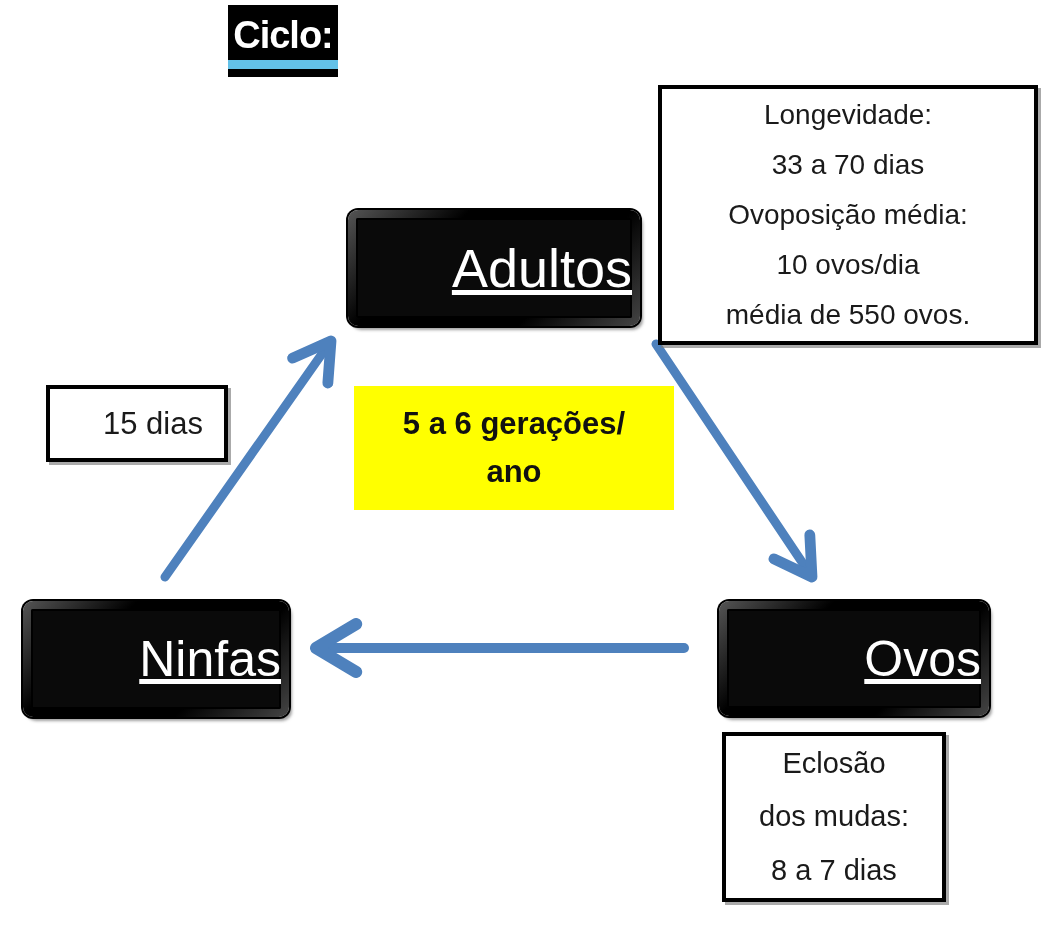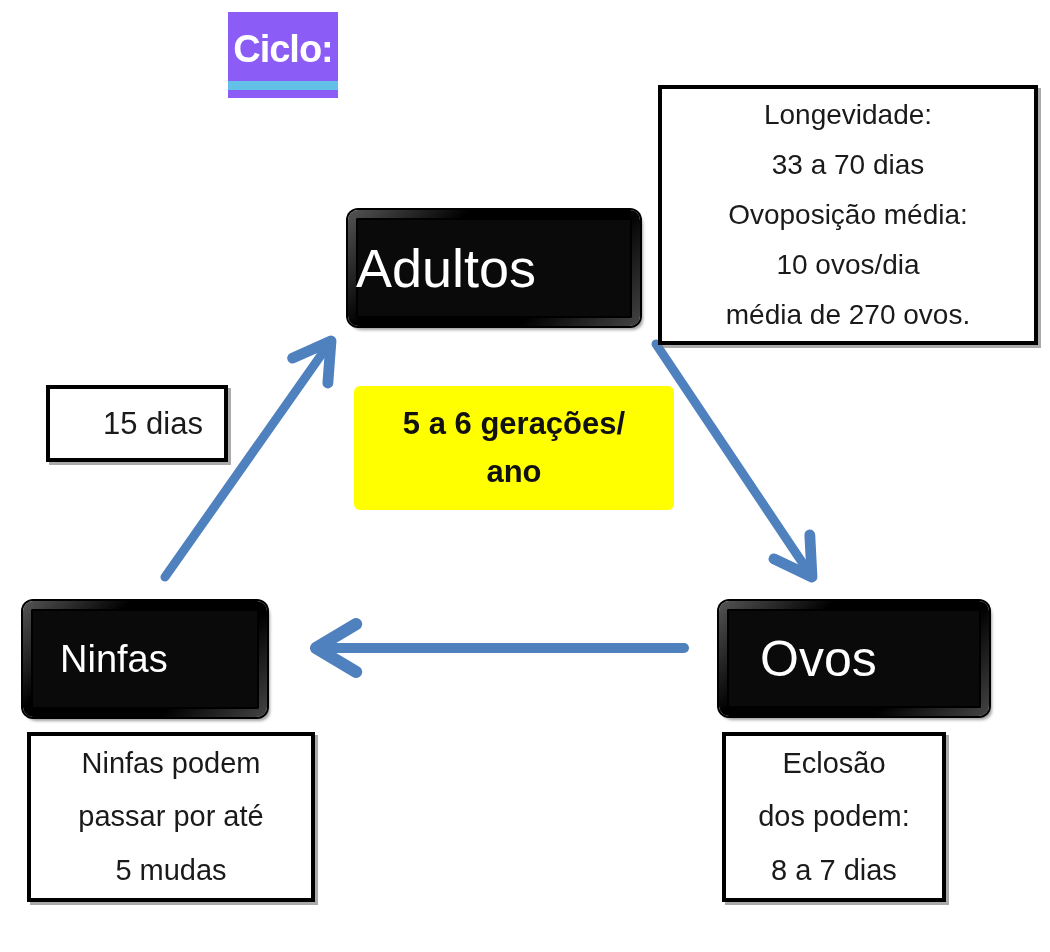--- a/index.html
+++ b/index.html
@@ -12,22 +12,22 @@
     position: relative;
     width: 1050px;
     height: 952px;
     background: #ffffff;
     overflow: hidden;
   }
   .abs { position: absolute; box-sizing: border-box; }
 
   
   .title-badge {
-    left: 228px; top: 12px; width: 110px; height: 86px;
-    background: #8b5cf6;
+    left: 228px; top: 5px; width: 110px; height: 72px;
+    background: #000000;
     display: flex; flex-direction: column;
   }
   .title-text {
     flex: 1;
     color: #ffffff;
     font-size: 38px;
     font-weight: bold;
     display: flex; align-items: center; justify-content: center;
     letter-spacing: -1px;
     padding-top: 6px;
@@ -43,24 +43,24 @@
     background:
       linear-gradient(#0a0a0a, #0a0a0a) padding-box,
       linear-gradient(135deg, #555 0%, #000 30%, #000 70%, #444 100%) border-box;
     border: 8px solid transparent;
     border-radius: 10px;
     box-shadow:
       inset 0 0 0 2px #000,
       0 0 0 2px #000,
       3px 4px 3px rgba(130,130,130,0.75);
     color: #ffffff;
-    display: flex; align-items: center; justify-content: flex-start;
+    display: flex; align-items: center; justify-content: flex-end; text-decoration: underline;
   }
   .node-adultos { left: 348px; top: 210px; width: 292px; height: 116px; font-size: 54px; }
-  .node-ninfas  { left: 23px;  top: 601px; width: 244px; height: 116px; font-size: 38px; padding-left: 29px; }
+  .node-ninfas  { left: 23px;  top: 601px; width: 266px; height: 116px; font-size: 50px; padding-left: 29px; }
   .node-ovos    { left: 719px; top: 601px; width: 270px; height: 115px; font-size: 50px; padding-left: 33px; }
 
   
   .callout {
     background: #ffffff;
     border: 4px solid #000000;
     box-shadow: 3px 3px 0 rgba(125,125,125,0.65);
     color: #1a1a1a;
     display: flex; flex-direction: column;
     align-items: center; justify-content: center;
@@ -75,21 +75,20 @@
   .highlight {
     left: 354px; top: 386px; width: 320px; height: 124px;
     background: #FFFF00;
     color: #111111;
     font-weight: bold;
     font-size: 31px;
     line-height: 1.55;
     display: flex; flex-direction: column;
     align-items: center; justify-content: center;
     text-align: center;
-    border-radius: 6px;
   }
 
   
   .arrow-layer {
     left: 0; top: 0; width: 1050px; height: 952px;
     pointer-events: none;
   }
   .arrow-line {
     stroke: #4E81BD;
     fill: none;
@@ -115,49 +114,44 @@
   <div class="abs title-badge">
     <div class="title-text">Ciclo:</div>
     <div class="title-stripe"></div>
   </div>
 
   <div class="abs callout callout-longevidade">
     <span>Longevidade:</span>
     <span>33 a 70 dias</span>
     <span>Ovoposição média:</span>
     <span>10 ovos/dia</span>
-    <span>média de 270 ovos.</span>
+    <span>média de 550 ovos.</span>
   </div>
 
   <div class="abs node node-adultos">
     <span>Adultos</span>
   </div>
 
   <div class="abs callout callout-15dias">
     <span>15 dias</span>
   </div>
 
   <div class="abs highlight">
     <span>5 a 6 gerações/</span>
     <span>ano</span>
   </div>
 
   <div class="abs node node-ninfas">
     <span>Ninfas</span>
   </div>
 
-  <div class="abs callout callout-ninfas-info">
-    <span>Ninfas podem</span>
-    <span>passar por até</span>
-    <span>5 mudas</span>
-  </div>
 
   <div class="abs node node-ovos">
     <span>Ovos</span>
   </div>
 
   <div class="abs callout callout-ovos-info">
     <span>Eclosão</span>
-    <span>dos podem:</span>
+    <span>dos mudas:</span>
     <span>8 a 7 dias</span>
   </div>
 
 </div>
 
 </body></html>

